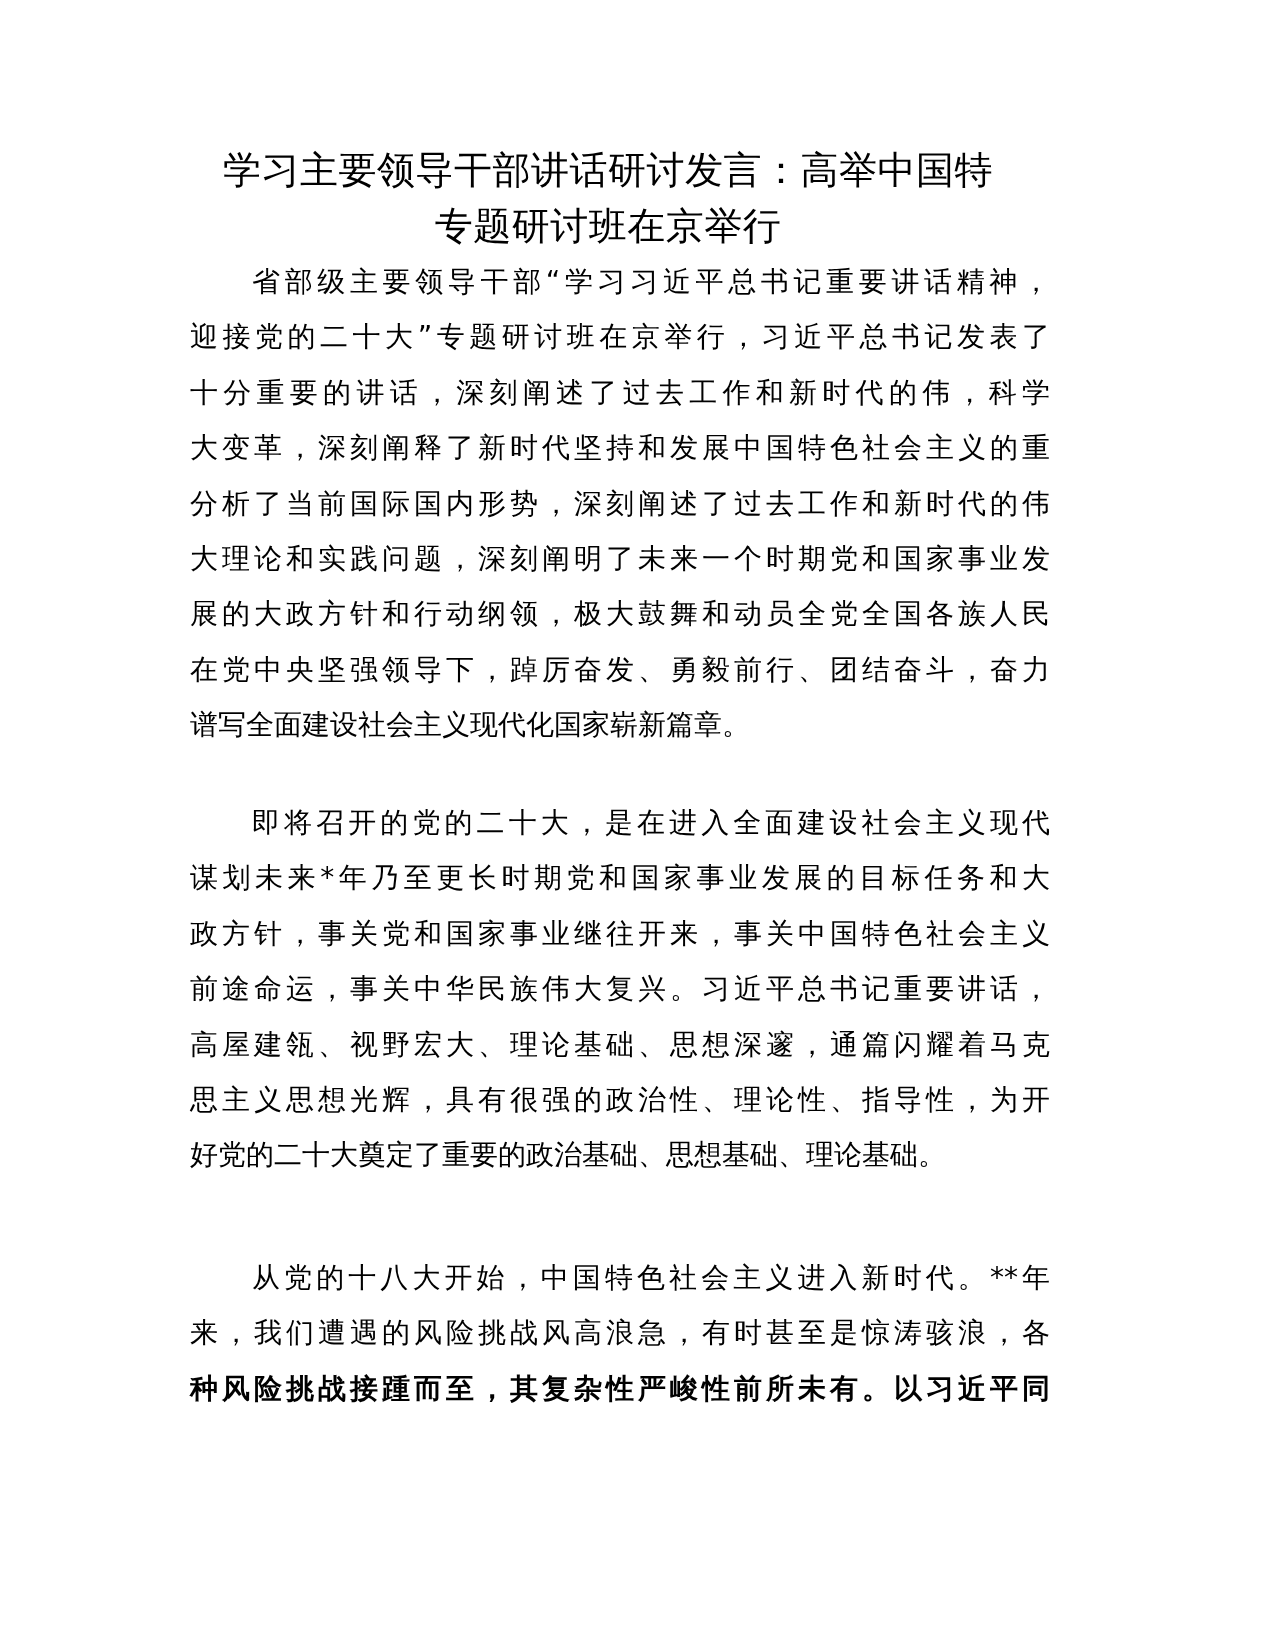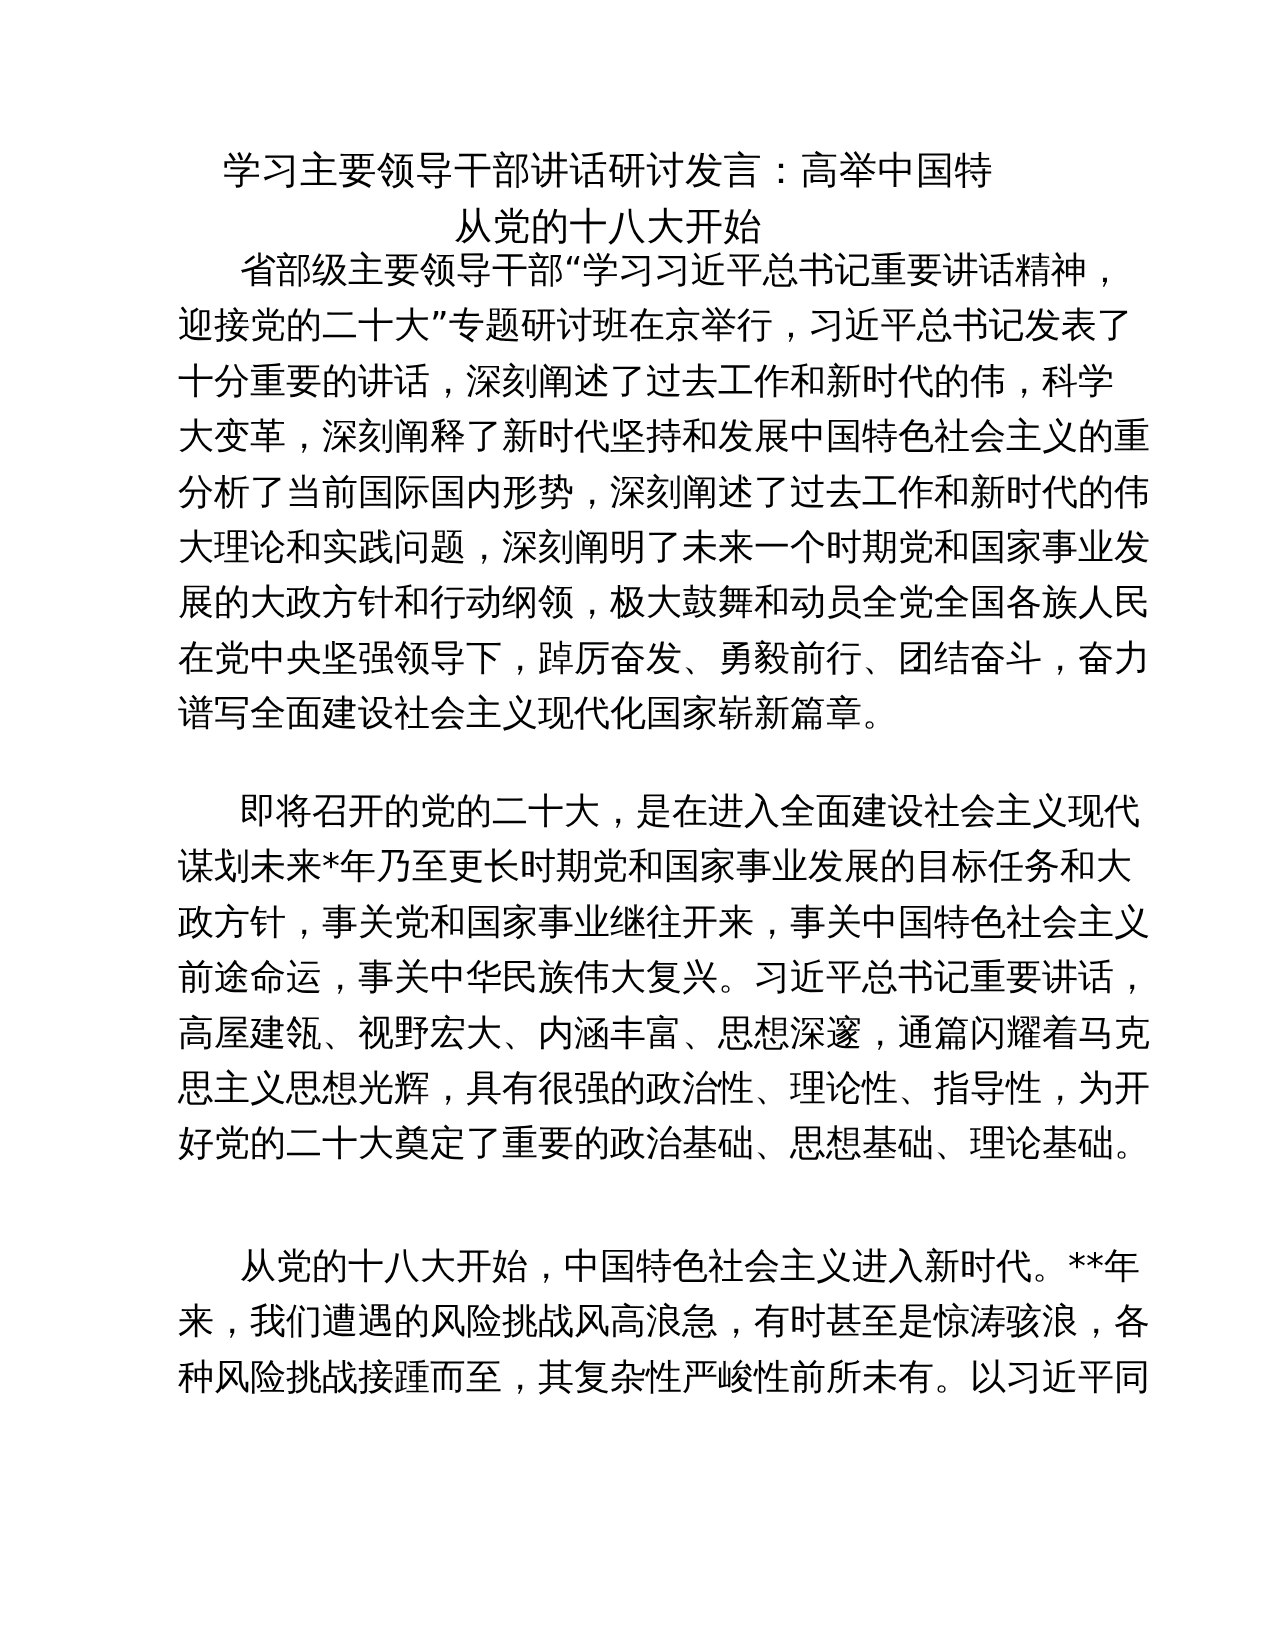--- a/index.html
+++ b/index.html
@@ -42,49 +42,50 @@
     .body {
       position: absolute;
       left: 178px;
       top: 0;
       width: 860px;
     }
     .para {
       position: absolute;
       left: 0;
       width: 860px;
-      margin: 0;
-      font-size: 36px;
+      margin: 12px;
+      font-size: 28px;
       line-height: 55.4px;
     }
     .para .line {
       display: block;
       white-space: nowrap;
       text-align: justify;
       text-align-last: justify;
       height: 55.4px;
     }
     .para .line.last {
       text-align-last: left;
     }
     .para .line.indent {
       padding-left: 62px;
     }
     .para .line.cut {
       text-align-last: justify;
+      font-weight: bold;
     }
   </style>
 </head>
 <body>
 
 <div class="page">
 
   <h1 class="title">
     <span class="tline">学习主要领导干部讲话研讨发言：高举中国特</span>
-    <span class="tline">从党的十八大开始</span>
+    <span class="tline">专题研讨班在京举行</span>
   </h1>
 
   <div class="body">
 
     <p class="para" style="top:242px;">
       <span class="line indent">省部级主要领导干部“学习习近平总书记重要讲话精神，</span>
       <span class="line">迎接党的二十大”专题研讨班在京举行，习近平总书记发表了</span>
       <span class="line">十分重要的讲话，深刻阐述了过去工作和新时代的伟，科学</span>
       <span class="line">大变革，深刻阐释了新时代坚持和发展中国特色社会主义的重</span>
       <span class="line">分析了当前国际国内形势，深刻阐述了过去工作和新时代的伟</span>
@@ -92,21 +93,21 @@
       <span class="line">展的大政方针和行动纲领，极大鼓舞和动员全党全国各族人民</span>
       <span class="line">在党中央坚强领导下，踔厉奋发、勇毅前行、团结奋斗，奋力</span>
       <span class="line last">谱写全面建设社会主义现代化国家崭新篇章。</span>
     </p>
 
     <p class="para" style="top:783px;">
       <span class="line indent">即将召开的党的二十大，是在进入全面建设社会主义现代</span>
       <span class="line">谋划未来*年乃至更长时期党和国家事业发展的目标任务和大</span>
       <span class="line">政方针，事关党和国家事业继往开来，事关中国特色社会主义</span>
       <span class="line">前途命运，事关中华民族伟大复兴。习近平总书记重要讲话，</span>
-      <span class="line">高屋建瓴、视野宏大、内涵丰富、思想深邃，通篇闪耀着马克</span>
+      <span class="line">高屋建瓴、视野宏大、理论基础、思想深邃，通篇闪耀着马克</span>
       <span class="line">思主义思想光辉，具有很强的政治性、理论性、指导性，为开</span>
       <span class="line last">好党的二十大奠定了重要的政治基础、思想基础、理论基础。</span>
     </p>
 
     <p class="para" style="top:1238px;">
       <span class="line indent">从党的十八大开始，中国特色社会主义进入新时代。**年</span>
       <span class="line">来，我们遭遇的风险挑战风高浪急，有时甚至是惊涛骇浪，各</span>
       <span class="line cut">种风险挑战接踵而至，其复杂性严峻性前所未有。以习近平同</span>
     </p>
 

